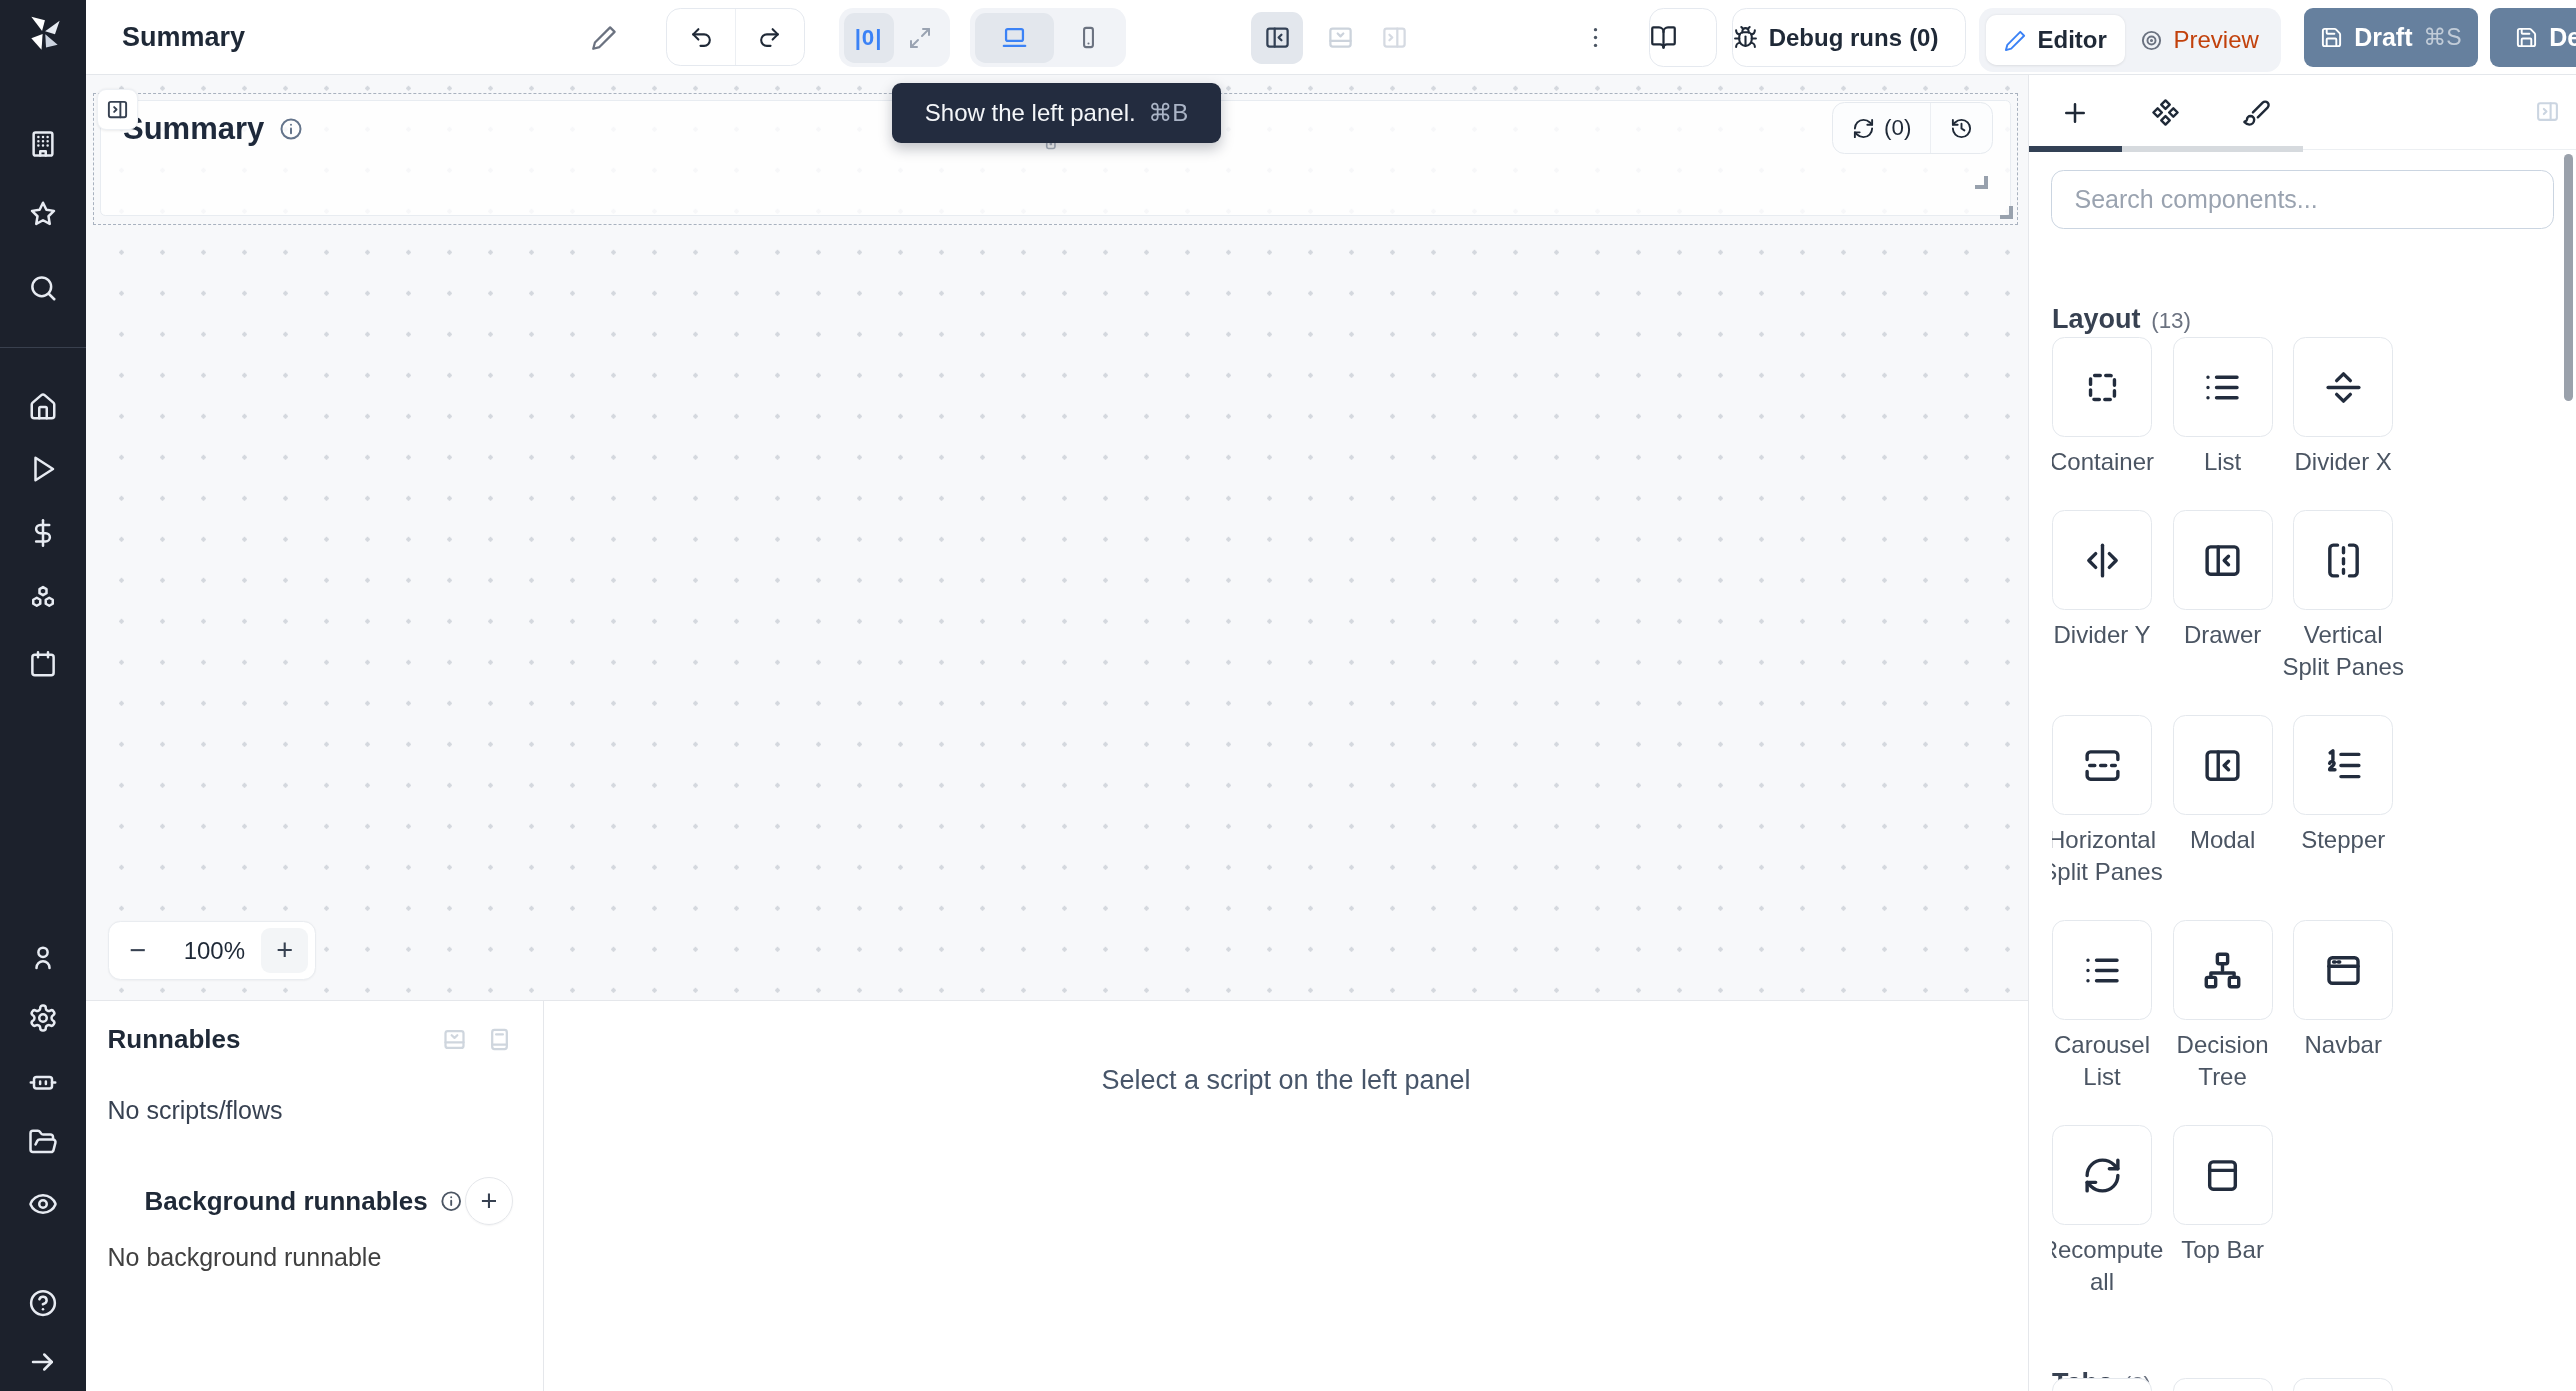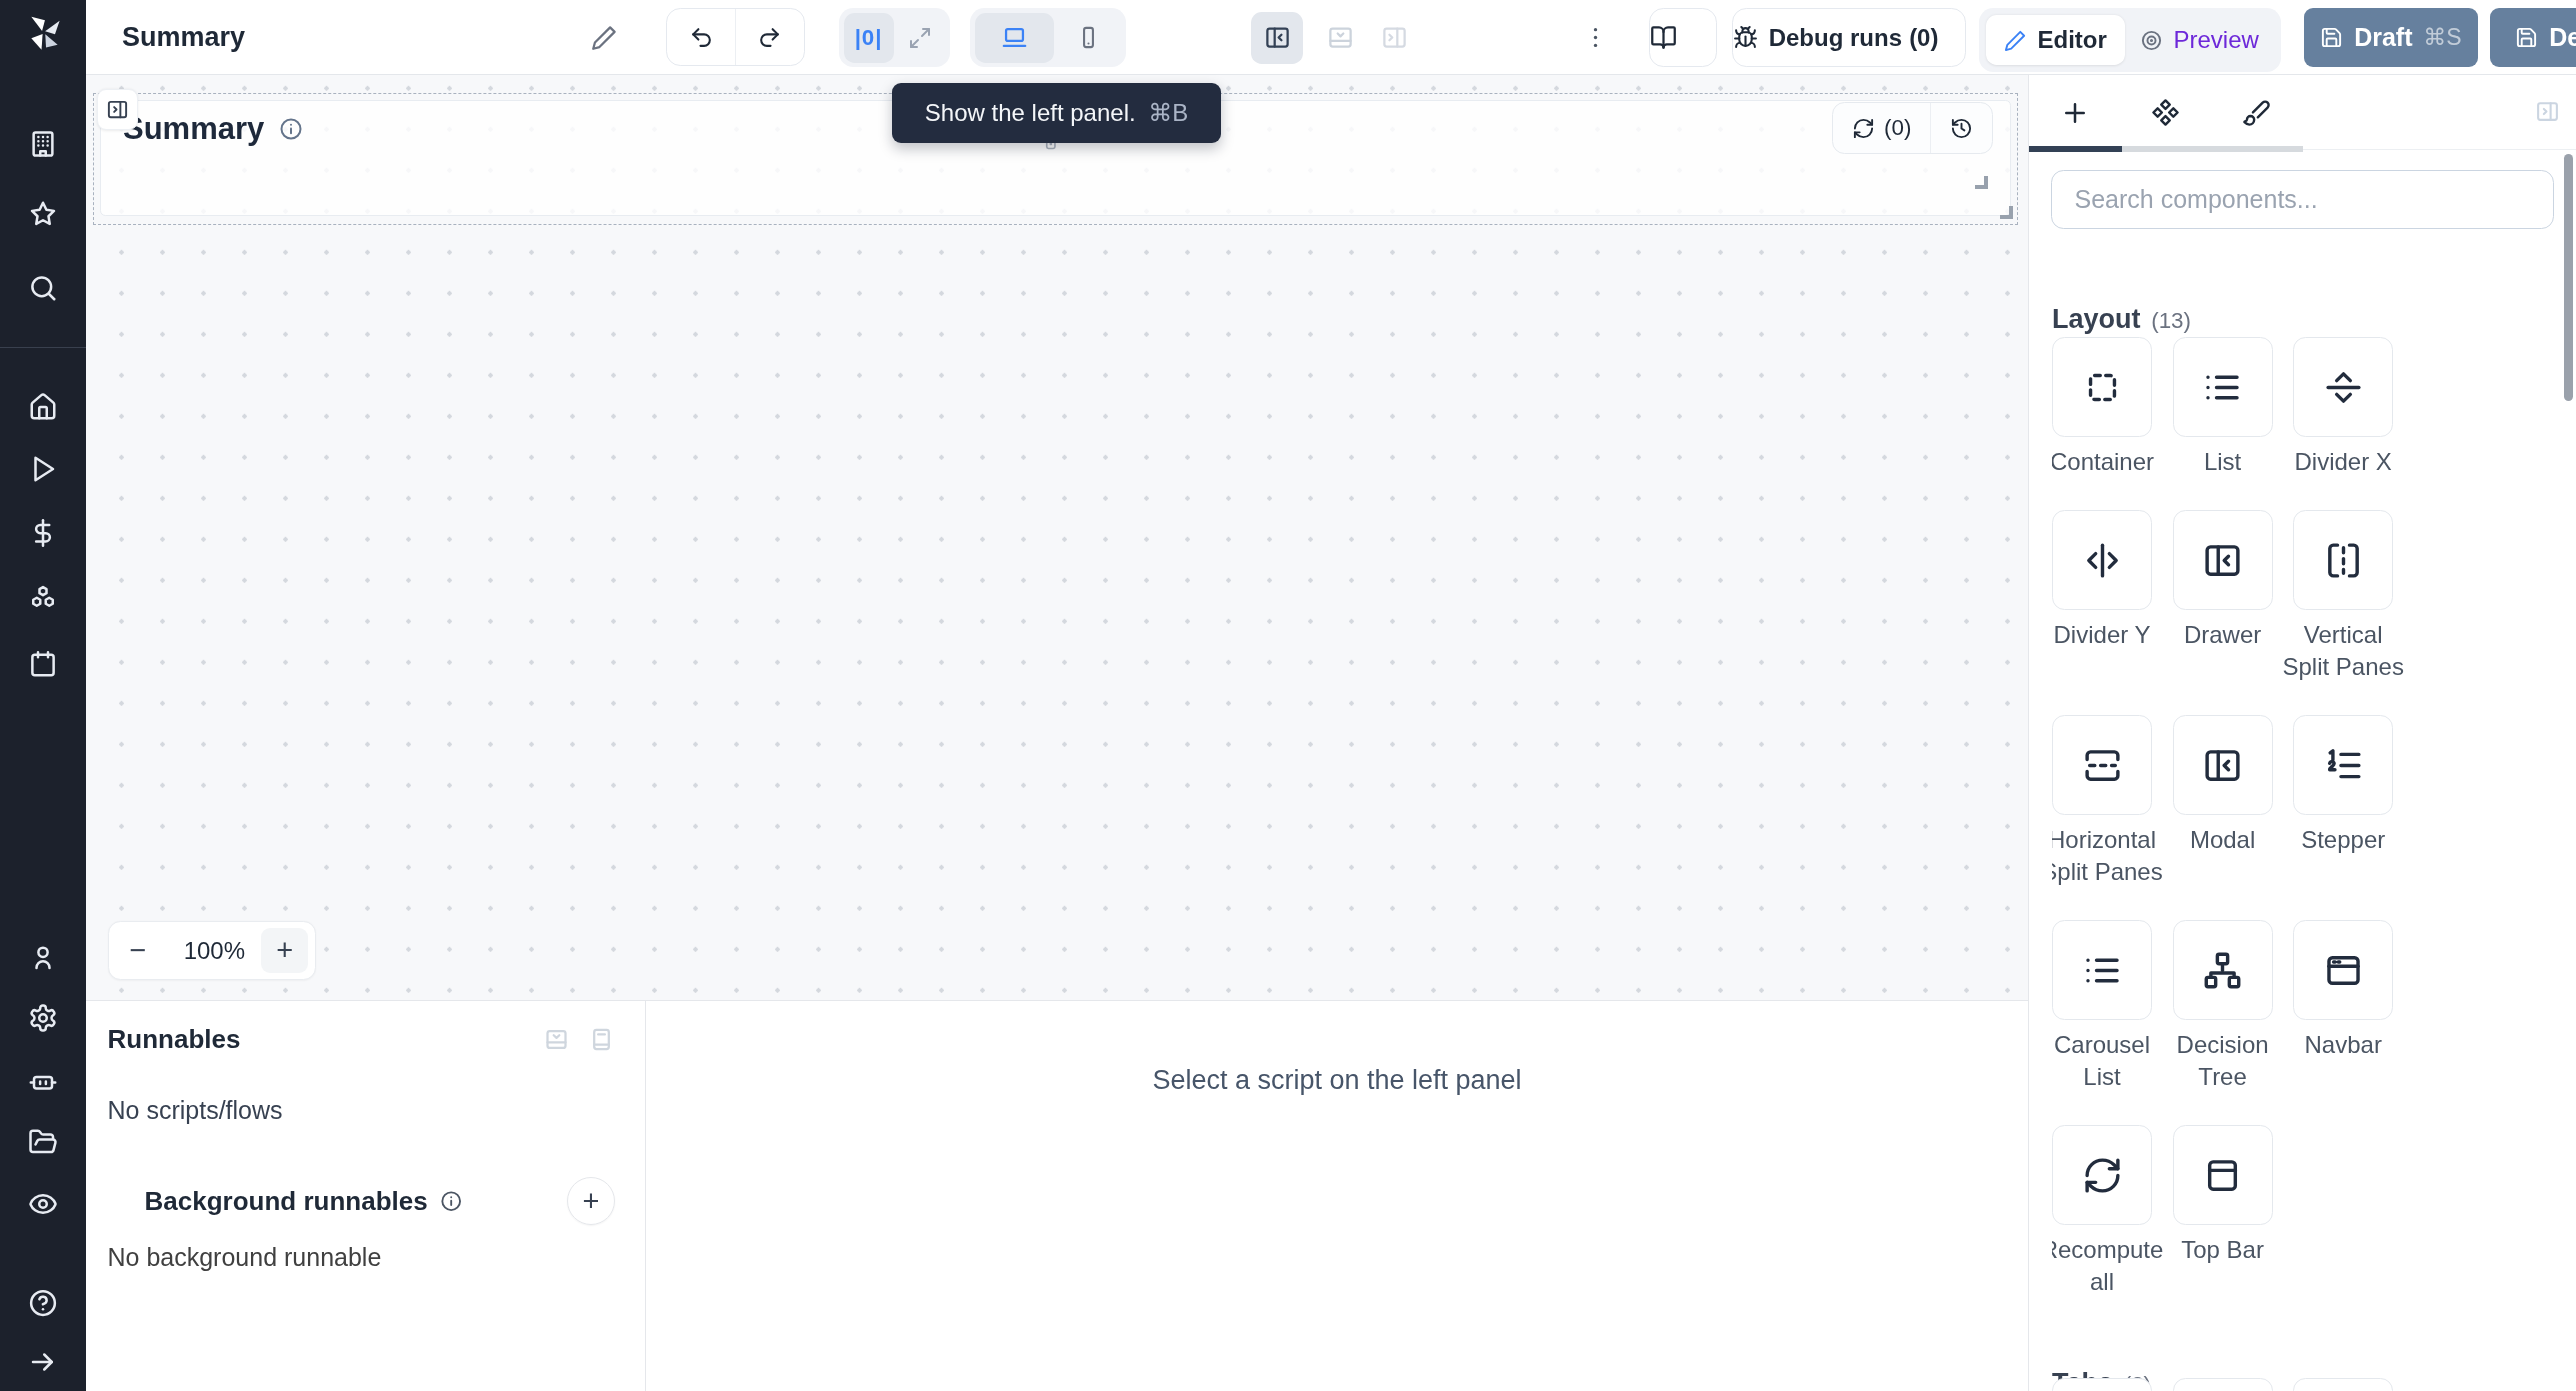--- a/index.html
+++ b/index.html
@@ -24,21 +24,21 @@
   .tb-abs { position:absolute; display:flex; align-items:center; justify-content:center; }
   .btn-group { border:1.3px solid #e5e9ef; border-radius:14.3px; background:#fff; display:flex; overflow:hidden; }
   .btn-group .cell { width:68px; height:56px; display:flex; align-items:center; justify-content:center; color:#1f2937; cursor:pointer; }
   .btn-group .sep { width:0.9px; background:#eceff3; }
   .toggle-group { background:#f1f3f7; border-radius:14.3px; display:flex; align-items:center; padding:4.5px; gap:1.8px; }
   .toggle-cell { height:50px; border-radius:10.7px; display:flex; align-items:center; justify-content:center; cursor:pointer; }
   .toggle-cell.active { background:#e3e7ed; }
   .ptoggle { width:52px; height:52px; border-radius:10.7px; display:flex; align-items:center; justify-content:center; cursor:pointer; }
   .outline-btn { border:1.3px solid #e5e9ef; border-radius:14.3px; background:#fff; display:flex; align-items:center; justify-content:flex-start; gap:10.7px; cursor:pointer; }
   .seg { background:#f1f3f7; border-radius:14.3px; display:flex; align-items:center; padding:7px; }
-  .seg-cell { height:50px; border-radius:10.7px; display:flex; align-items:center; justify-content:center; gap:10.7px; font-size:24px; cursor:pointer; color:#6d28d9; }
+  .seg-cell { height:50px; border-radius:10.7px; display:flex; align-items:center; justify-content:center; gap:10.7px; font-size:24px; cursor:pointer; color:#c2410c; }
   .seg-cell.active { background:#fff; box-shadow:0 0.9px 2.7px rgba(0,0,0,.09); font-weight:700; color:#1f2937; }
   .primary-btn { border-radius:9px; background:#66809e; color:#fff; display:flex; align-items:center; justify-content:center; gap:10.7px; font-size:25px; font-weight:700; cursor:pointer; }
   .shortcut { font-weight:400; color:rgba(255,255,255,.6); font-size:23px; }
 
   
   .canvas { position:absolute; left:86px; top:75px; width:1942px; height:925px; background:#f7f8fa;
     background-image:radial-gradient(circle,#d4d8de 2.1px,transparent 2.3px);
     background-size:41px 41px; background-position:15px -7.2px; overflow:hidden; }
   .cv-openbtn { position:absolute; left:10.7px; top:14.3px; width:41px; height:41px; background:#fff; border:0.9px solid #edf0f4; border-radius:9px; box-shadow:0 0.9px 2.7px rgba(0,0,0,.08); display:flex; align-items:center; justify-content:center; color:#374151; cursor:pointer; z-index:6; }
   .cv-dashed { position:absolute; left:7.2px; top:18px; width:1925px; height:132px; border:1.8px dashed #a9b2bf; }
@@ -53,21 +53,21 @@
   .tooltip { position:absolute; left:806px; top:8px; width:329px; height:60px; background:#232c3f; border-radius:9px; box-shadow:0 5.4px 12.5px rgba(15,23,42,.25); display:flex; align-items:center; justify-content:center; gap:12.5px; z-index:10; }
   .tooltip .tt { color:#f4f6f9; font-size:24px; }
   .tooltip .ts { color:#aab4c6; font-size:24px; }
   .zoomctl { position:absolute; left:21.5px; top:846px; width:208px; height:59px; background:#fff; border:0.9px solid #e9ecf0; border-radius:12.5px; box-shadow:0 0.9px 1.8px rgba(0,0,0,.04); display:flex; align-items:center; z-index:6; }
   .zoomctl .zbtn { width:59px; height:100%; display:flex; align-items:center; justify-content:center; font-size:29px; color:#374151; cursor:pointer; }
   .zoomctl .zlevel { flex:1; text-align:center; font-size:24px; color:#1f2937; }
   .zoomctl .zplus { width:47px; height:45px; margin-right:6.3px; background:#f3f5f7; border-radius:9px; display:flex; align-items:center; justify-content:center; font-size:29px; color:#374151; cursor:pointer; }
 
   
   .bottombar { position:absolute; left:86px; top:1000px; width:1942px; height:392px; background:#fff; border-top:0.9px solid #e5e7eb; display:flex; }
-  .runnables { width:560px; border-right:0.9px solid #e5e7eb; padding:23px 30px 0 21.5px; }
+  .runnables { width:458px; border-right:0.9px solid #e5e7eb; padding:23px 30px 0 21.5px; }
   .run-head { display:flex; align-items:center; justify-content:space-between; }
   .run-head .h { font-size:26px; font-weight:700; color:#1f2937; }
   .run-head .icons { display:flex; gap:18px; color:#cfd6de; }
   .run-empty { margin-top:41px; font-size:25px; color:#374151; }
   .bg-head { margin-top:52px; display:flex; align-items:center; justify-content:space-between; }
   .bg-head .left { display:flex; align-items:center; gap:12.5px; font-size:26px; font-weight:700; color:#1f2937;margin-left:37px; }
   .plus-circle { width:48px; height:48px; border:0.9px solid #e5e7eb; border-radius:50%; box-shadow:0 0.9px 1.8px rgba(0,0,0,.05); display:flex; align-items:center; justify-content:center; font-size:29px; font-weight:400; color:#374151; cursor:pointer; }
   .bg-empty { margin-top:18px; font-size:25px; color:#404040; }
   .select-hint-wrap { flex:1; display:flex; justify-content:center; align-items:flex-start; padding-top:64px; }
   .select-hint { font-size:27px; color:#475569; }

